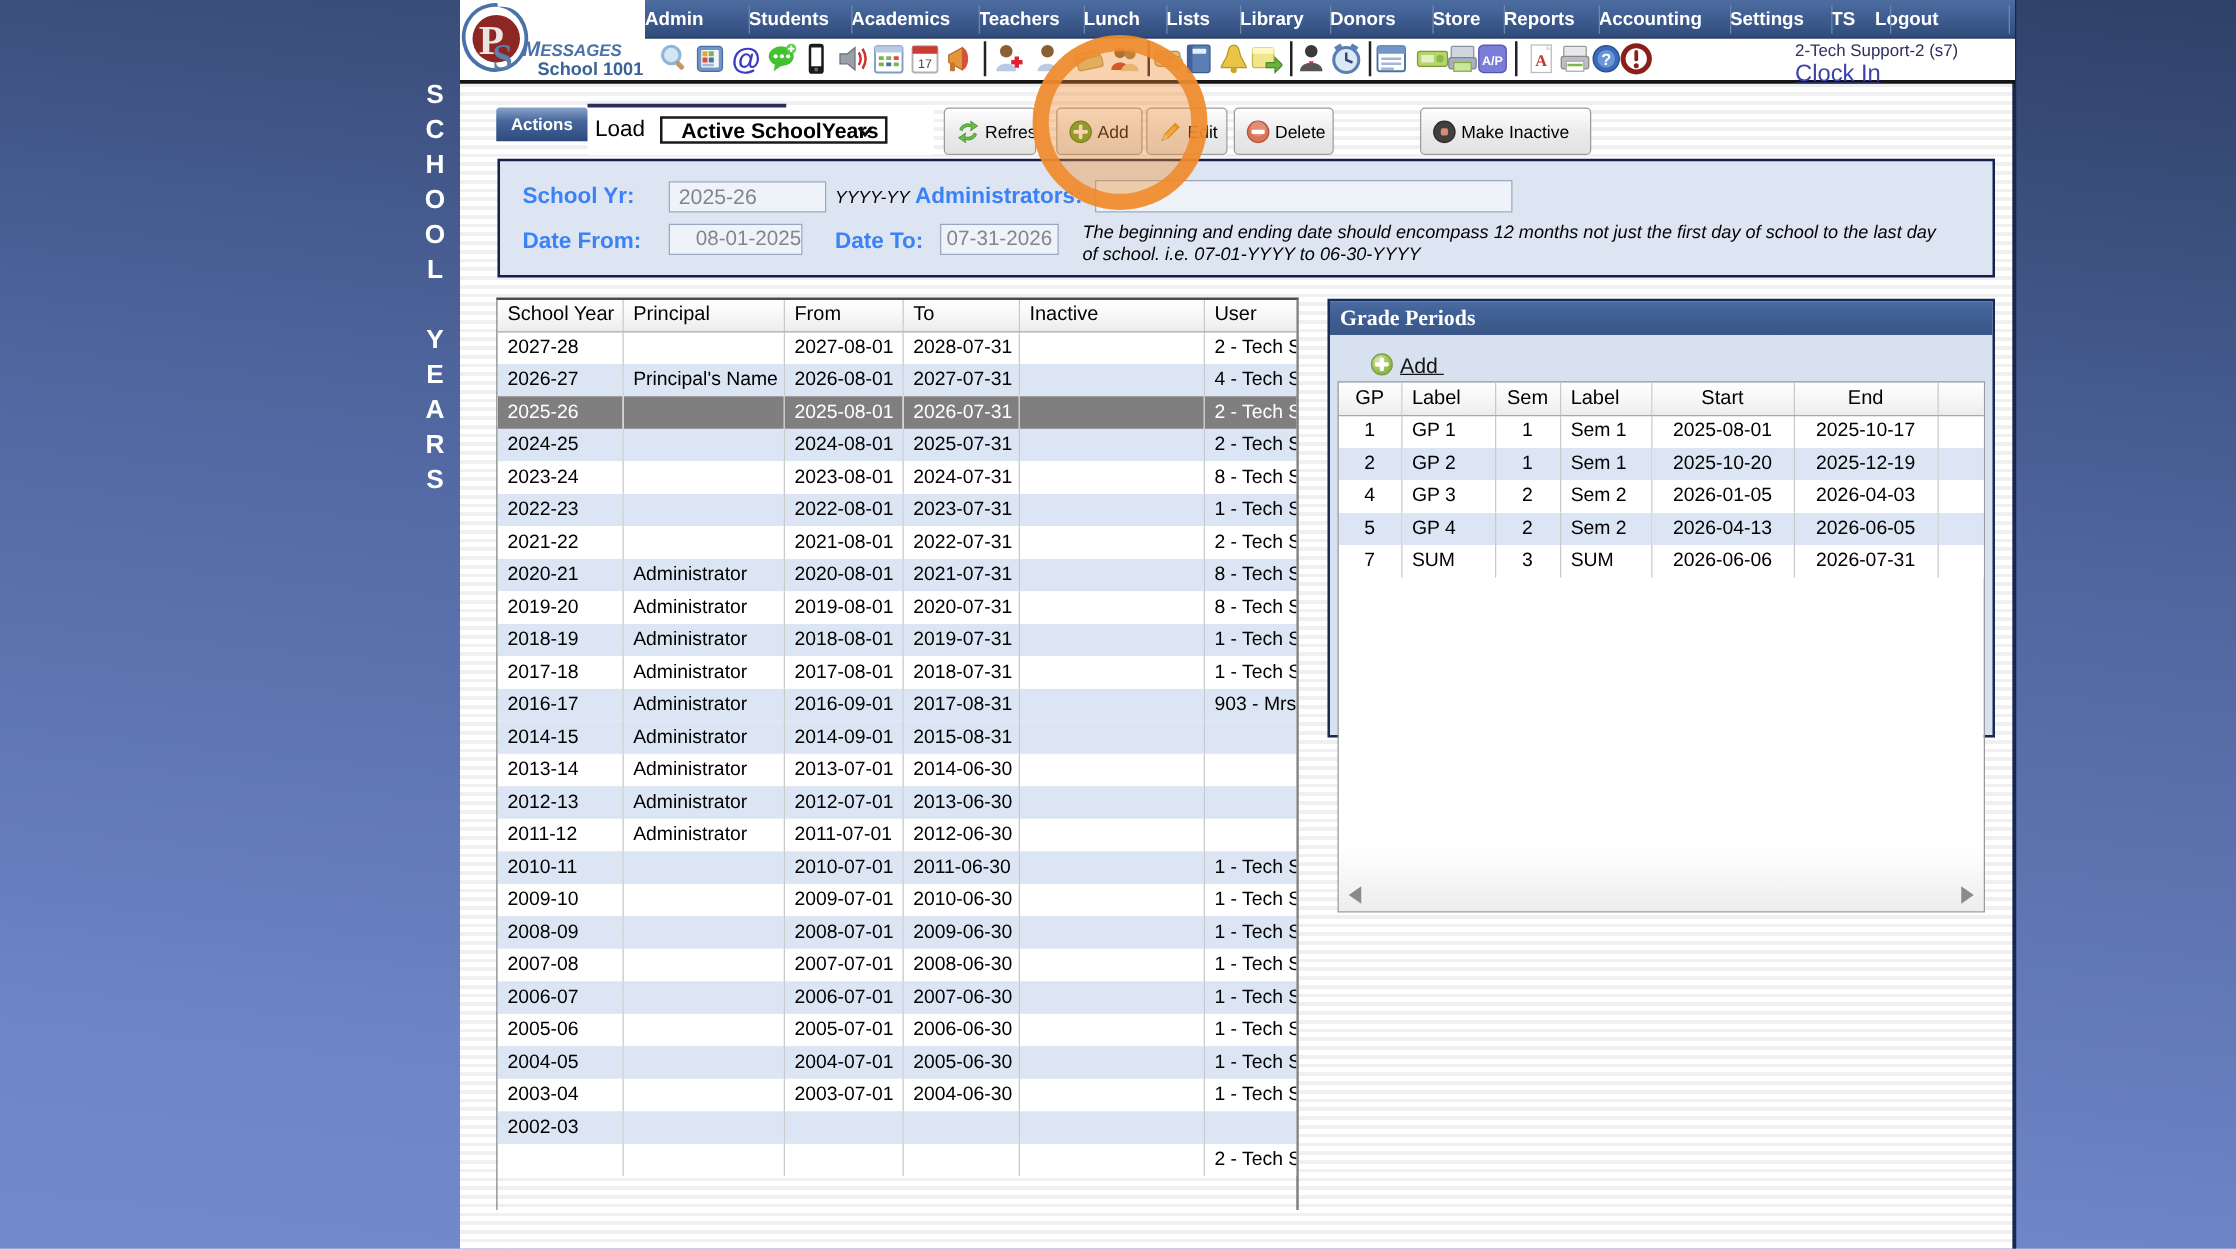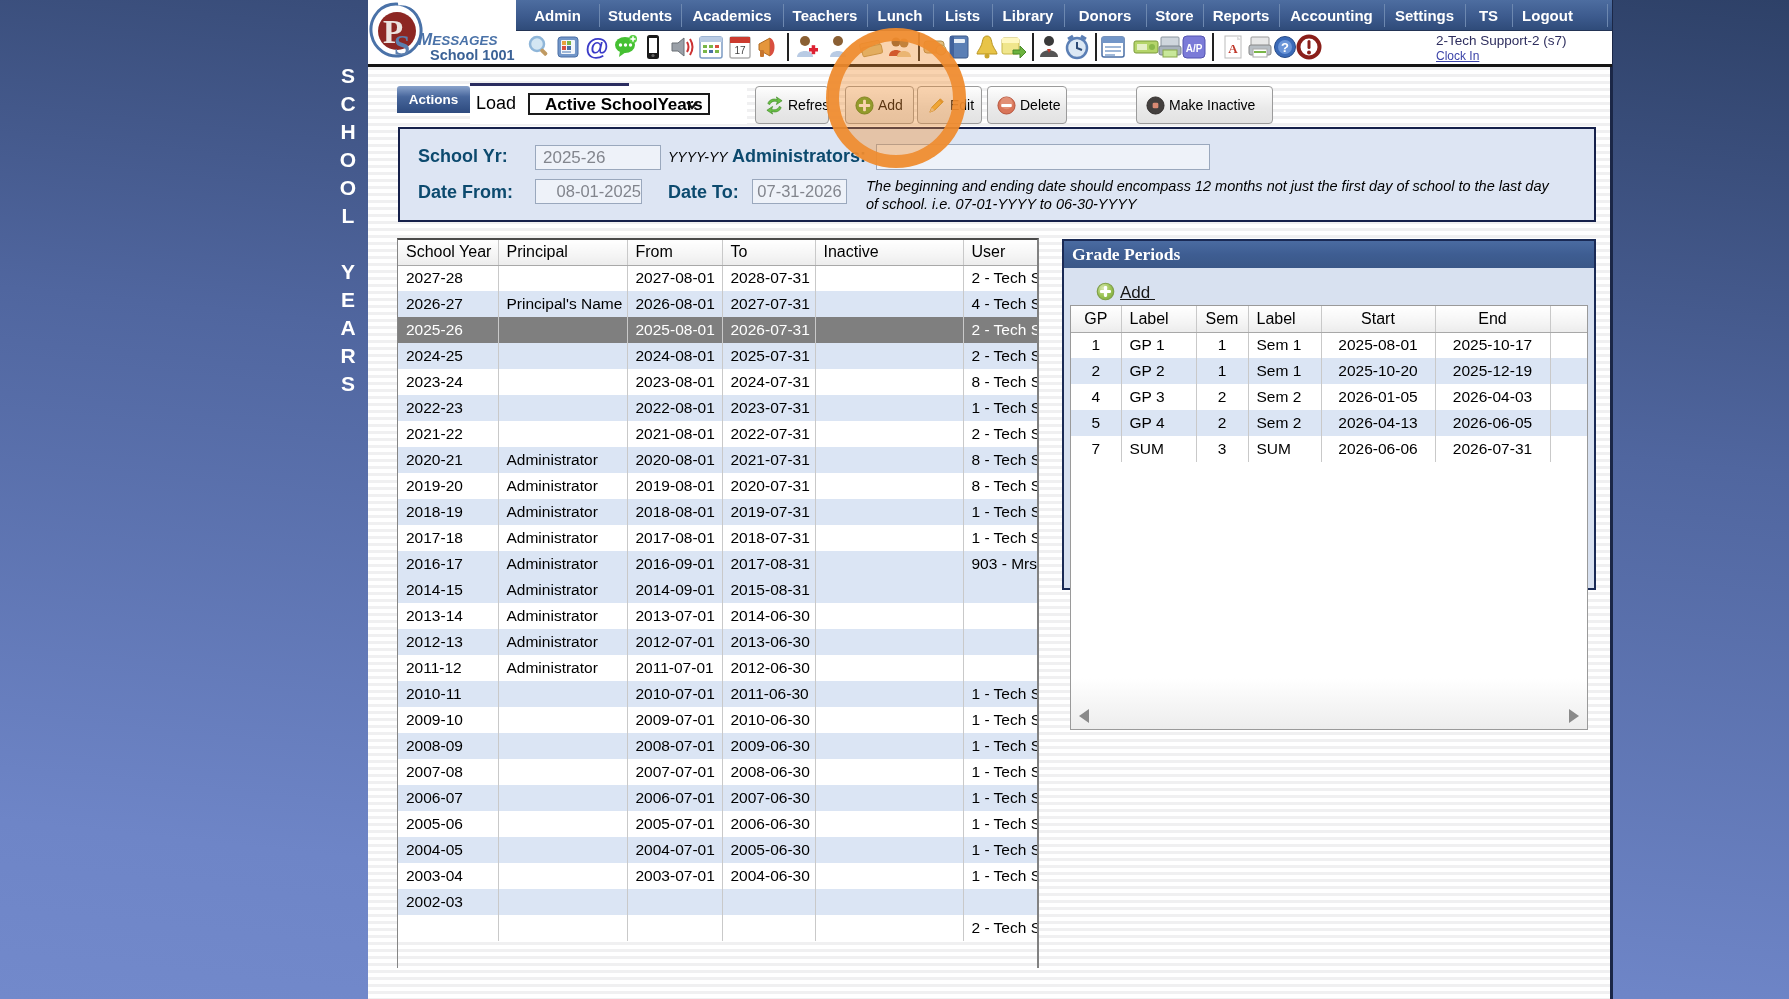--- a/index.html
+++ b/index.html
@@ -14,43 +14,43 @@
   position:absolute; left:368px; top:0; width:1245px; height:999px;
   background: repeating-linear-gradient(to bottom, #ffffff 0px, #ffffff 4px, #f0f0f1 4px, #f0f0f1 7px);
   border-right:3px solid #1b2747;
 }
 
 .sideletter { position:absolute; color:#fff; font-weight:bold; font-size:21px; width:40px; text-align:center; left:328px; }
 
 #logobox { position:absolute; left:368px; top:0; width:148px; height:64px; background:#fff; }
 #navbar { position:absolute; left:516px; top:0; width:1096px; height:31px;
   background:linear-gradient(to bottom, #4d6da0 0%, #3c5a8d 55%, #2e4a78 100%); box-shadow: inset 0 -1px 0 #233455; }
-.navitem { position:absolute; top:0; height:31px; line-height:31px; color:#fff; font-weight:bold; font-size:15px; text-align:center; }
+.navitem { position:absolute; top:0; height:31px; line-height:31px; color:#fff; font-weight:bold; font-size:15px; text-align:left; }
 .navsep { position:absolute; top:4px; height:23px; width:1px; background:#6d88b0; }
 #iconrow { position:absolute; left:516px; top:31px; width:1096px; height:33px; background:#fff; }
 #headline { position:absolute; left:368px; top:64px; width:1244px; height:3px; background:#141414; }
 .isep { position:absolute; top:2px; height:28px; width:2px; background:#222; }
 .icn { position:absolute; top:3px; width:26px; height:26px; }
 #techtext { position:absolute; left:1436px; top:33px; font-size:13.5px; color:#2e2e5e; }
-#clockin { position:absolute; left:1436px; top:49px; font-size:12px; color:#3b43a8; text-decoration:underline; }
+#clockin { position:absolute; left:1436px; top:49px; font-size:19px; color:#3b43a8; text-decoration:underline; }
 
 #tabwhite { position:absolute; left:470px; top:85px; width:277px; height:39px; background:#fff; }
 #tabtopline { position:absolute; left:470px; top:83px; width:159px; height:3px; background:#2b2d60; }
 #actionstab { position:absolute; left:397px; top:86px; width:73px; height:27px;
   background:linear-gradient(to bottom,#8aa3cc 0%,#48679c 40%,#2d4a7e 100%);
   border-radius:3px 3px 0 0; color:#fff; font-weight:bold; font-size:13.5px; text-align:center; line-height:27px; }
 #loadlbl { position:absolute; left:476px; top:93px; font-size:18px; color:#000; }
 #ddl { position:absolute; left:528px; top:93px; width:182px; height:22px; background:#fff; border:2px solid #1a1a1a; font-weight:bold; font-size:17px; line-height:19px; padding-left:15px; }
 .btn { position:absolute; top:86px; height:38px; background:linear-gradient(to bottom,#fefefe,#e9e9e9 60%, #e2e2e2);
   border:1px solid #9b9b9b; border-radius:4px; font-size:14px; color:#000; overflow:hidden; }
 .btn .bi { position:absolute; left:9px; top:9px; width:19px; height:19px; }
 .btn .bt { position:absolute; left:32px; top:0; line-height:36px; }
 
 #formpanel { position:absolute; left:398px; top:127px; width:1198px; height:95px; background:#dde5f3; border:2px solid #16214b; }
-.flabel { position:absolute; font-weight:bold; font-size:18px; color:#0c4a6e; }
+.flabel { position:absolute; font-weight:bold; font-size:18px; color:#3b82f6; }
 .finput { position:absolute; background:#eef2f9; border:1px solid #9aa8bd; color:#82858d; font-size:18px; padding-left:7px; }
 .fitalic { position:absolute; font-style:italic; font-size:15px; color:#000; }
 
 #maintable { position:absolute; left:397px; top:238px; width:642px; height:730px; overflow:hidden;
   border-top:2px solid #4a4a4a; border-left:1px solid #858585; border-right:2px solid #818181; background:transparent; }
 #maintable table { border-collapse:collapse; table-layout:fixed; width:717px; }
 #maintable td { height:26px; padding:0 0 0 8px; font-size:15.5px; border-right:1px solid #c9c9c9; overflow:hidden; white-space:nowrap; }
 #maintable tr.hdr td { height:25px; background:linear-gradient(to bottom,#ffffff,#f3f3f3 70%, #ececec); border-bottom:1px solid #a8a8a8; font-size:16px; }
 #maintable tr.w td { background:#fff; }
 #maintable tr.b td { background:#dbe5f4; }

